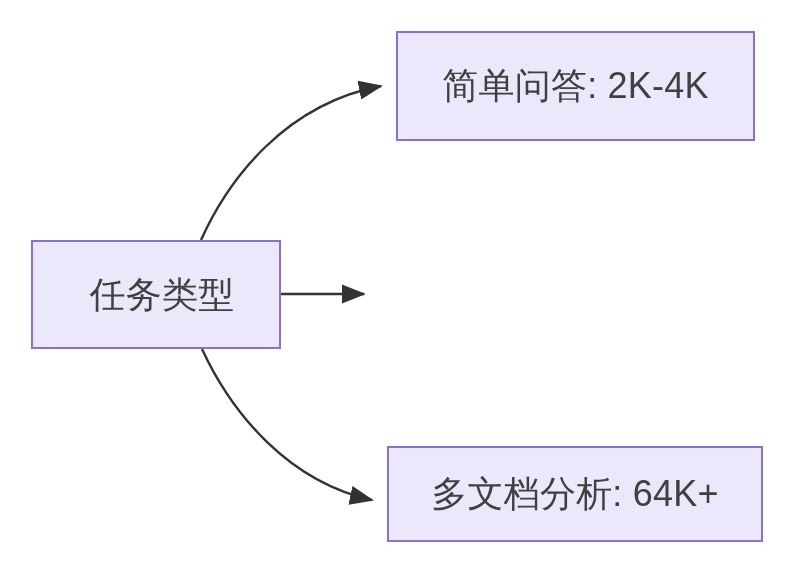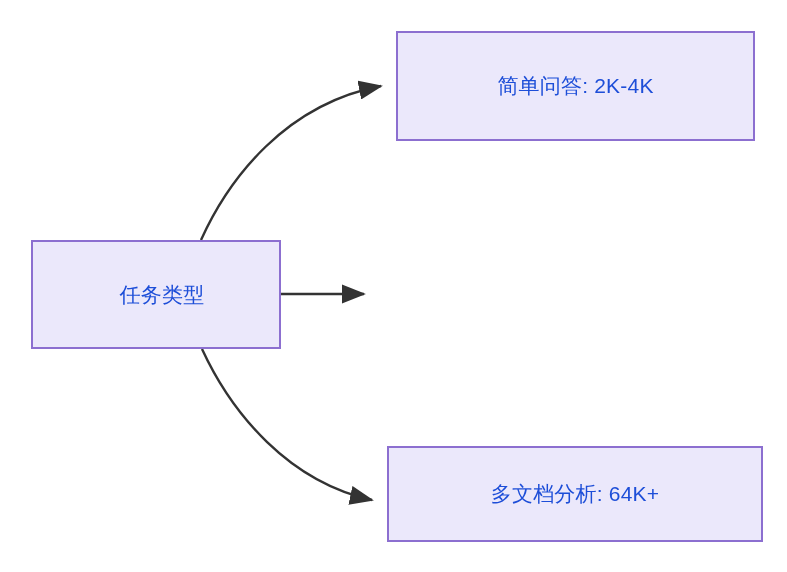--- a/index.html
+++ b/index.html
@@ -31,23 +31,23 @@
     box-sizing: border-box;
     background: #ebe8fb;
     border: 2px solid #8c6fd0;
     border-radius: 0;
     display: flex;
     align-items: center;
     justify-content: center;
     z-index: 2;
   }
   .node-label {
-    font-size: 21px;
+    font-size: 36px;
     line-height: 1.1;
-    color: #1d4ed8;
+    color: #404040;
     white-space: nowrap;
     letter-spacing: 0.2px;
   }
   
   #node-root {
     left: 31px;
     top: 240px;
     width: 250px;
     height: 109px;
     padding-left: 12px;

